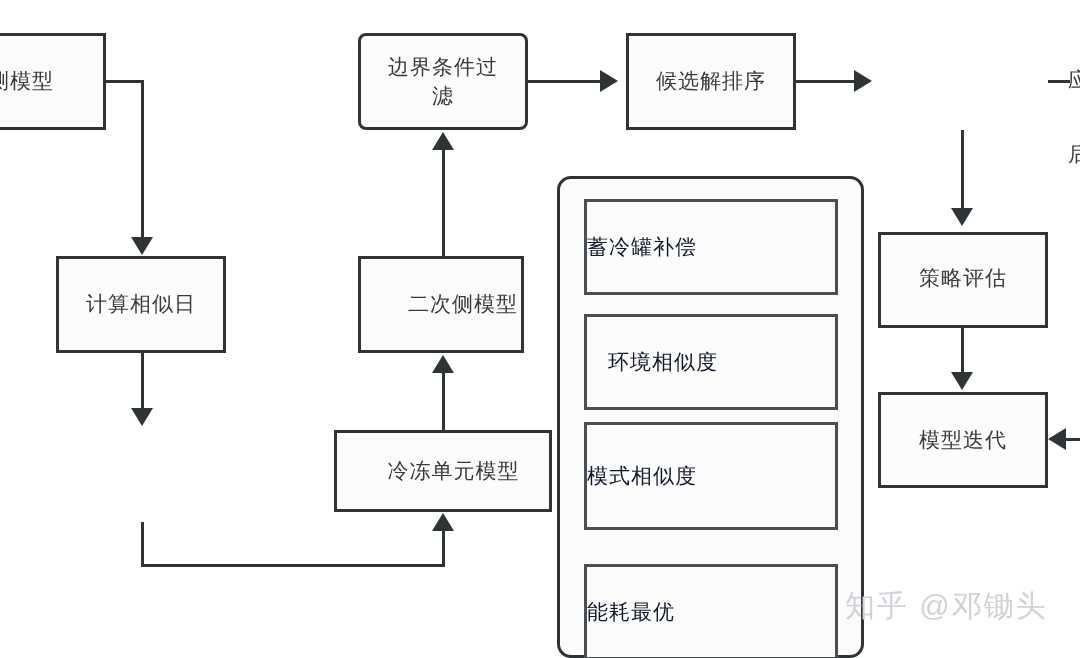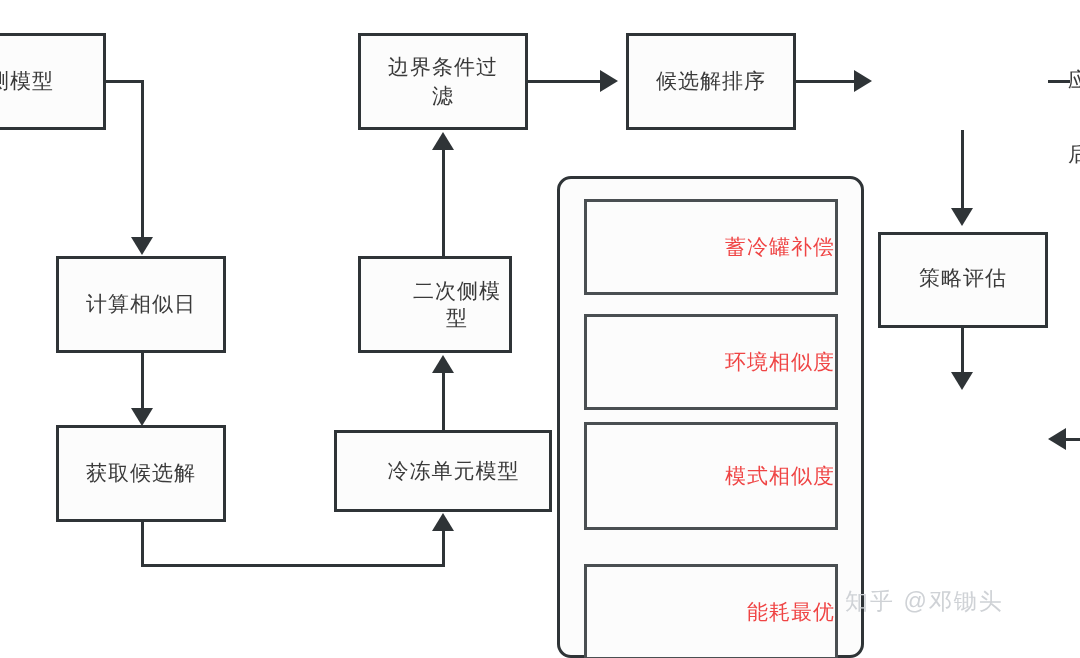--- a/index.html
+++ b/index.html
@@ -39,23 +39,23 @@
     border-radius: 14px;
     background: #fcfcfc;
   }
   .sub-node {
     position: absolute;
     box-sizing: border-box;
     border: 3px solid #4a4f52;
     background: #fcfcfc;
     display: flex;
     align-items: center;
-    justify-content: flex-end;
+    justify-content: flex-start;
     text-align: center;
-    color: #ef4444;
+    color: #0f172a;
     font-size: 21px;
     letter-spacing: 1px;
   }
   .edge {
     position: absolute;
     background: #2f3437;
   }
   .edge-h { height: 3px; }
   .edge-v { width: 3px; }
   .arrowhead {
@@ -79,21 +79,21 @@
     border-left: 18px solid #2f3437;
   }
   .arrow-left {
     border-top: 11px solid transparent;
     border-bottom: 11px solid transparent;
     border-right: 18px solid #2f3437;
   }
   .watermark {
     position: absolute;
     color: #cfd2d6;
-    font-size: 23px;
+    font-size: 30px;
     letter-spacing: 2px;
     white-space: nowrap;
     user-select: none;
   }
   .edge-label {
     position: absolute;
     color: #3a3a3a;
     font-size: 21px;
     white-space: nowrap;
     overflow: hidden;
@@ -112,54 +112,51 @@
   <div class="edge edge-v" style="left:141px; top:80px; height:159px;"></div>
   <div class="arrowhead arrow-down" style="left:131px; top:237px;"></div>
 
   <div class="node" style="left:56px; top:256px; width:170px; height:97px;">
     <span>计算相似日</span>
   </div>
 
   <div class="edge edge-v" style="left:141px; top:353px; height:60px;"></div>
   <div class="arrowhead arrow-down" style="left:131px; top:408px;"></div>
 
-  <div class="node" style="left:56px; top:425px; width:170px; height:97px;">
-    <span>获取候选解</span>
-  </div>
 
   <div class="edge edge-v" style="left:141px; top:522px; height:45px;"></div>
   <div class="edge edge-h" style="left:141px; top:564px; width:304px;"></div>
   <div class="edge edge-v" style="left:442px; top:525px; height:42px;"></div>
   <div class="arrowhead arrow-up" style="left:432px; top:513px;"></div>
 
-  <div class="node two-line" style="left:358px; top:33px; width:170px; height:97px; flex-direction:column;">
+  <div class="node two-line" style="left:358px; top:33px; width:170px; height:97px; flex-direction:column;border-radius:8px;">
     <span>边界条件过</span>
     <span>滤</span>
   </div>
 
   <div class="edge edge-v" style="left:442px; top:150px; height:106px;"></div>
   <div class="arrowhead arrow-up" style="left:432px; top:132px;"></div>
 
-  <div class="node" style="left:358px; top:256px; width:154px; height:97px;padding-left:44px;">
+  <div class="node" style="left:358px; top:256px; width:166px; height:97px;padding-left:44px;">
     <span>二次侧模型</span>
   </div>
 
   <div class="edge edge-v" style="left:442px; top:372px; height:62px;"></div>
   <div class="arrowhead arrow-up" style="left:432px; top:355px;"></div>
 
   <div class="node" style="left:334px; top:430px; width:218px; height:82px;padding-left:21px;">
     <span>冷冻单元模型</span>
   </div>
 
   <div class="group-panel" style="left:557px; top:176px; width:307px; height:482px;"></div>
 
   <div class="sub-node" style="left:584px; top:199px; width:254px; height:96px;">
     <span>蓄冷罐补偿</span>
   </div>
-  <div class="sub-node" style="left:584px; top:314px; width:254px; height:96px;">
+  <div class="sub-node" style="left:584px; top:314px; width:254px; height:96px;padding-left:21px;">
     <span>环境相似度</span>
   </div>
   <div class="sub-node" style="left:584px; top:422px; width:254px; height:108px;">
     <span>模式相似度</span>
   </div>
   <div class="sub-node" style="left:584px; top:564px; width:254px; height:96px;">
     <span>能耗最优</span>
   </div>
 
   <div class="edge edge-h" style="left:528px; top:80px; width:78px;"></div>
@@ -180,19 +177,22 @@
   <div class="edge edge-v" style="left:961px; top:130px; height:82px;"></div>
   <div class="arrowhead arrow-down" style="left:951px; top:208px;"></div>
 
   <div class="node" style="left:878px; top:232px; width:170px; height:96px;font-family:Liberation Mono, monospace;">
     <span>策略评估</span>
   </div>
 
   <div class="edge edge-v" style="left:961px; top:328px; height:48px;"></div>
   <div class="arrowhead arrow-down" style="left:951px; top:372px;"></div>
 
+  <div class="node" style="left:878px; top:392px; width:170px; height:96px;">
+    <span>模型迭代</span>
+  </div>
 
   <div class="edge edge-h" style="left:1066px; top:438px; width:14px;"></div>
   <div class="arrowhead arrow-left" style="left:1048px; top:428px;"></div>
 
   <div class="watermark" style="left:845px; top:586px;">知乎 @邓锄头</div>
 
 </div>
 
 </body></html>

